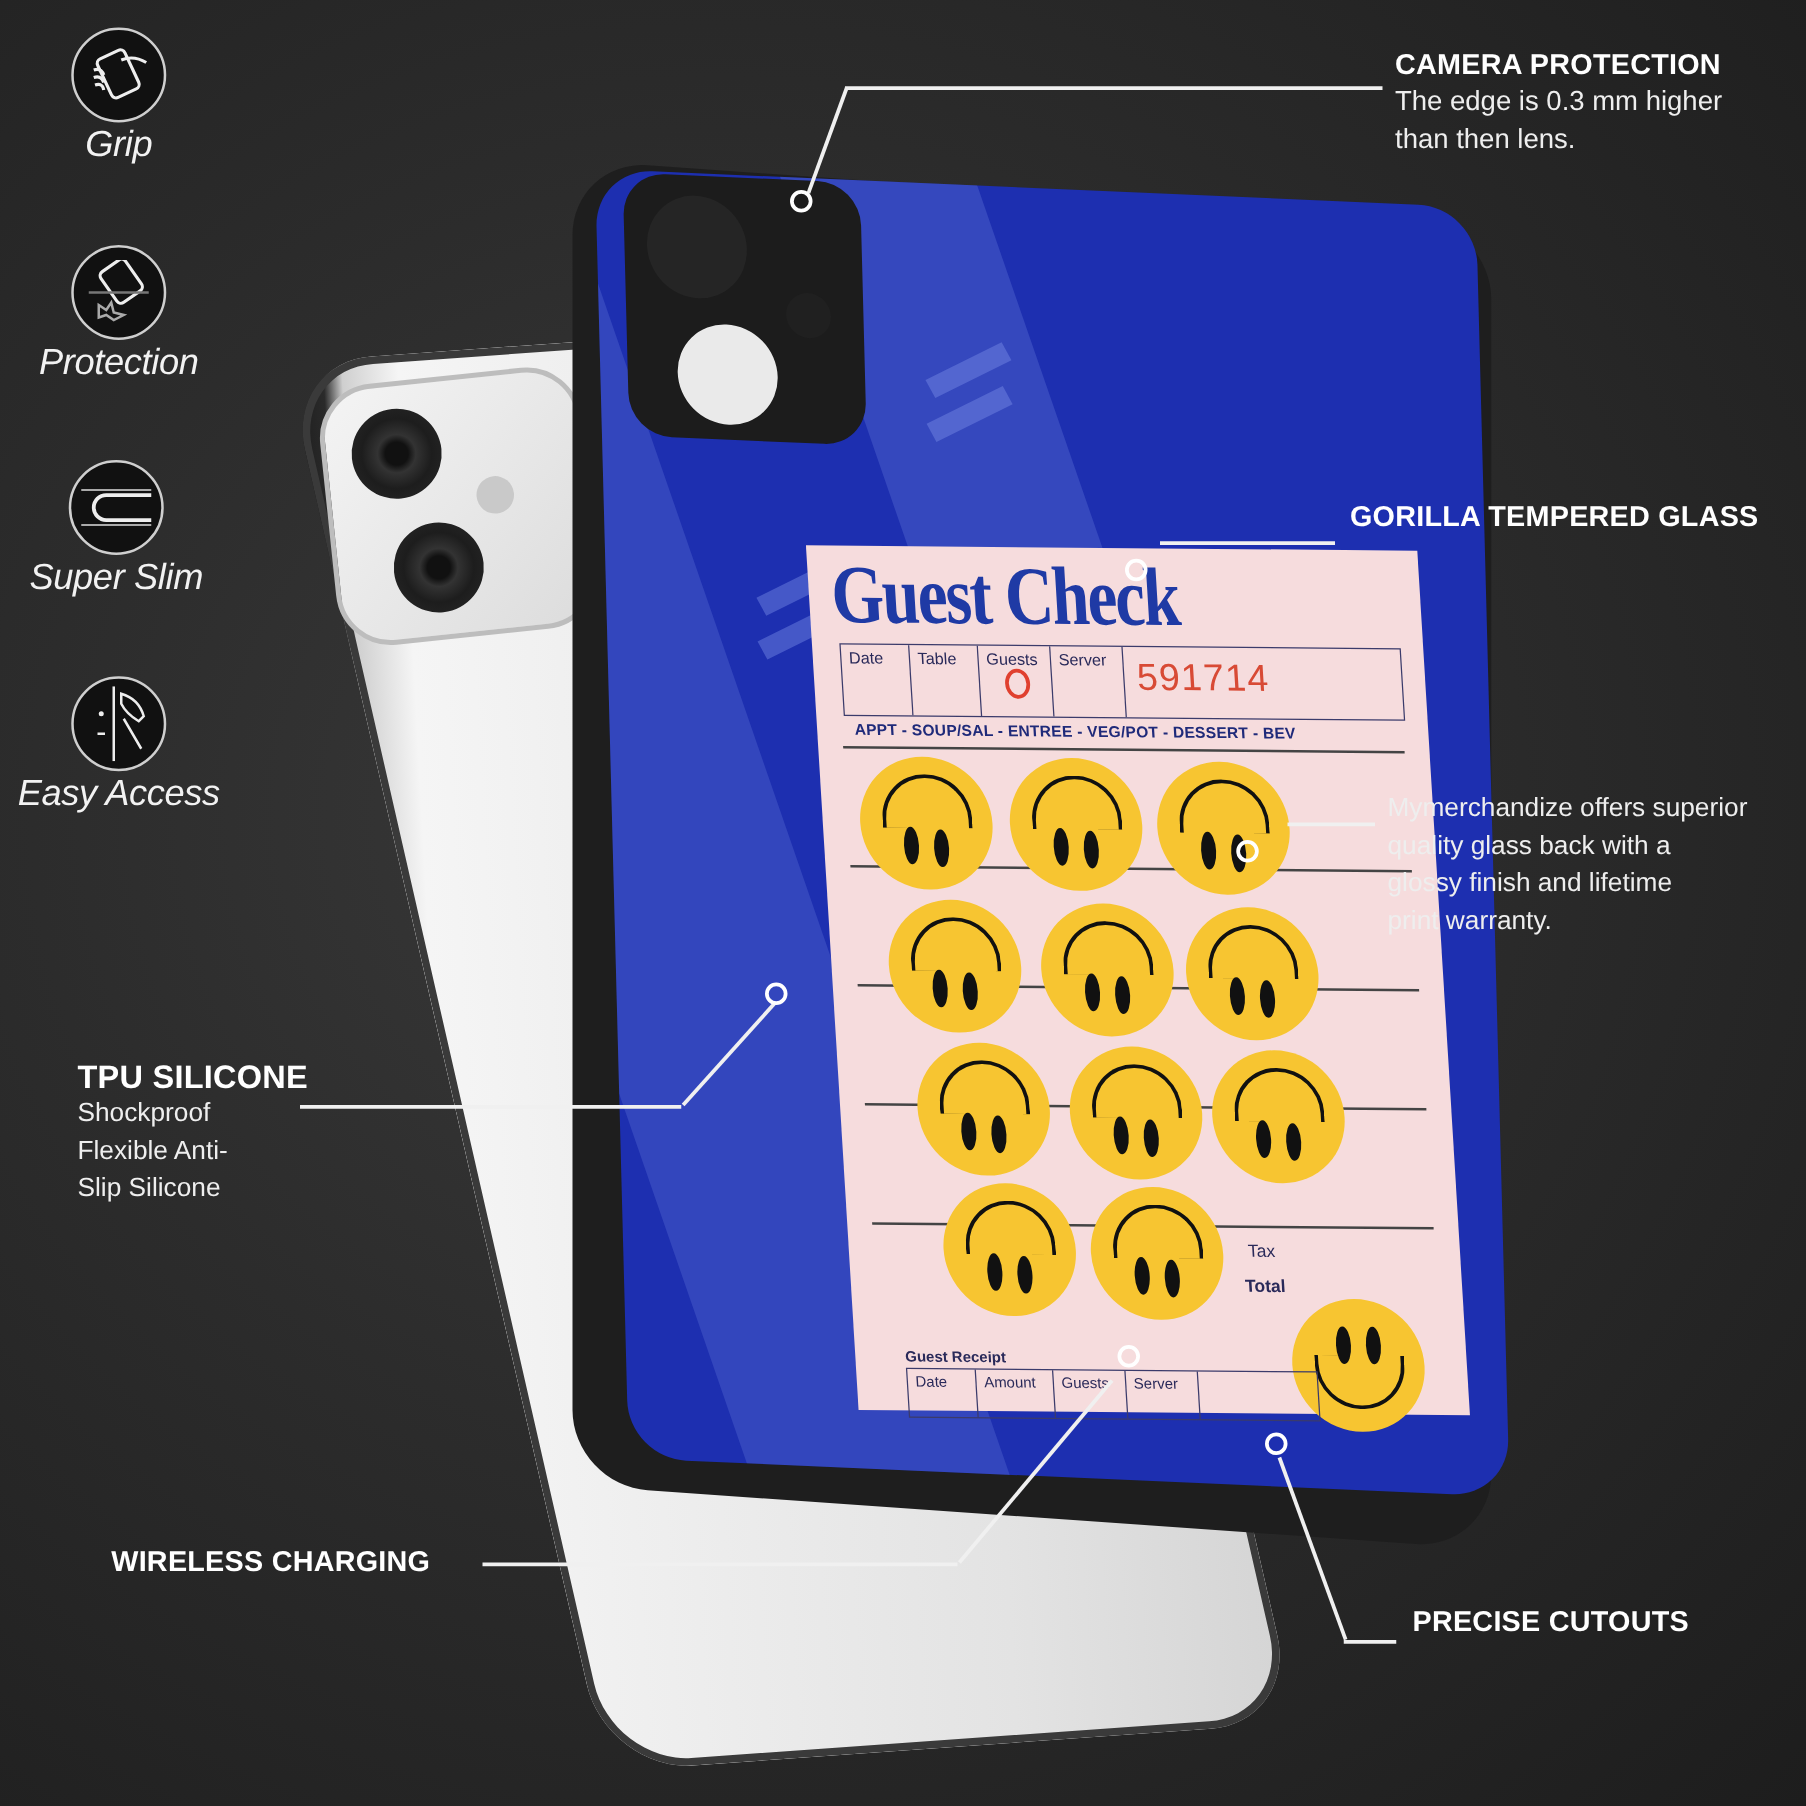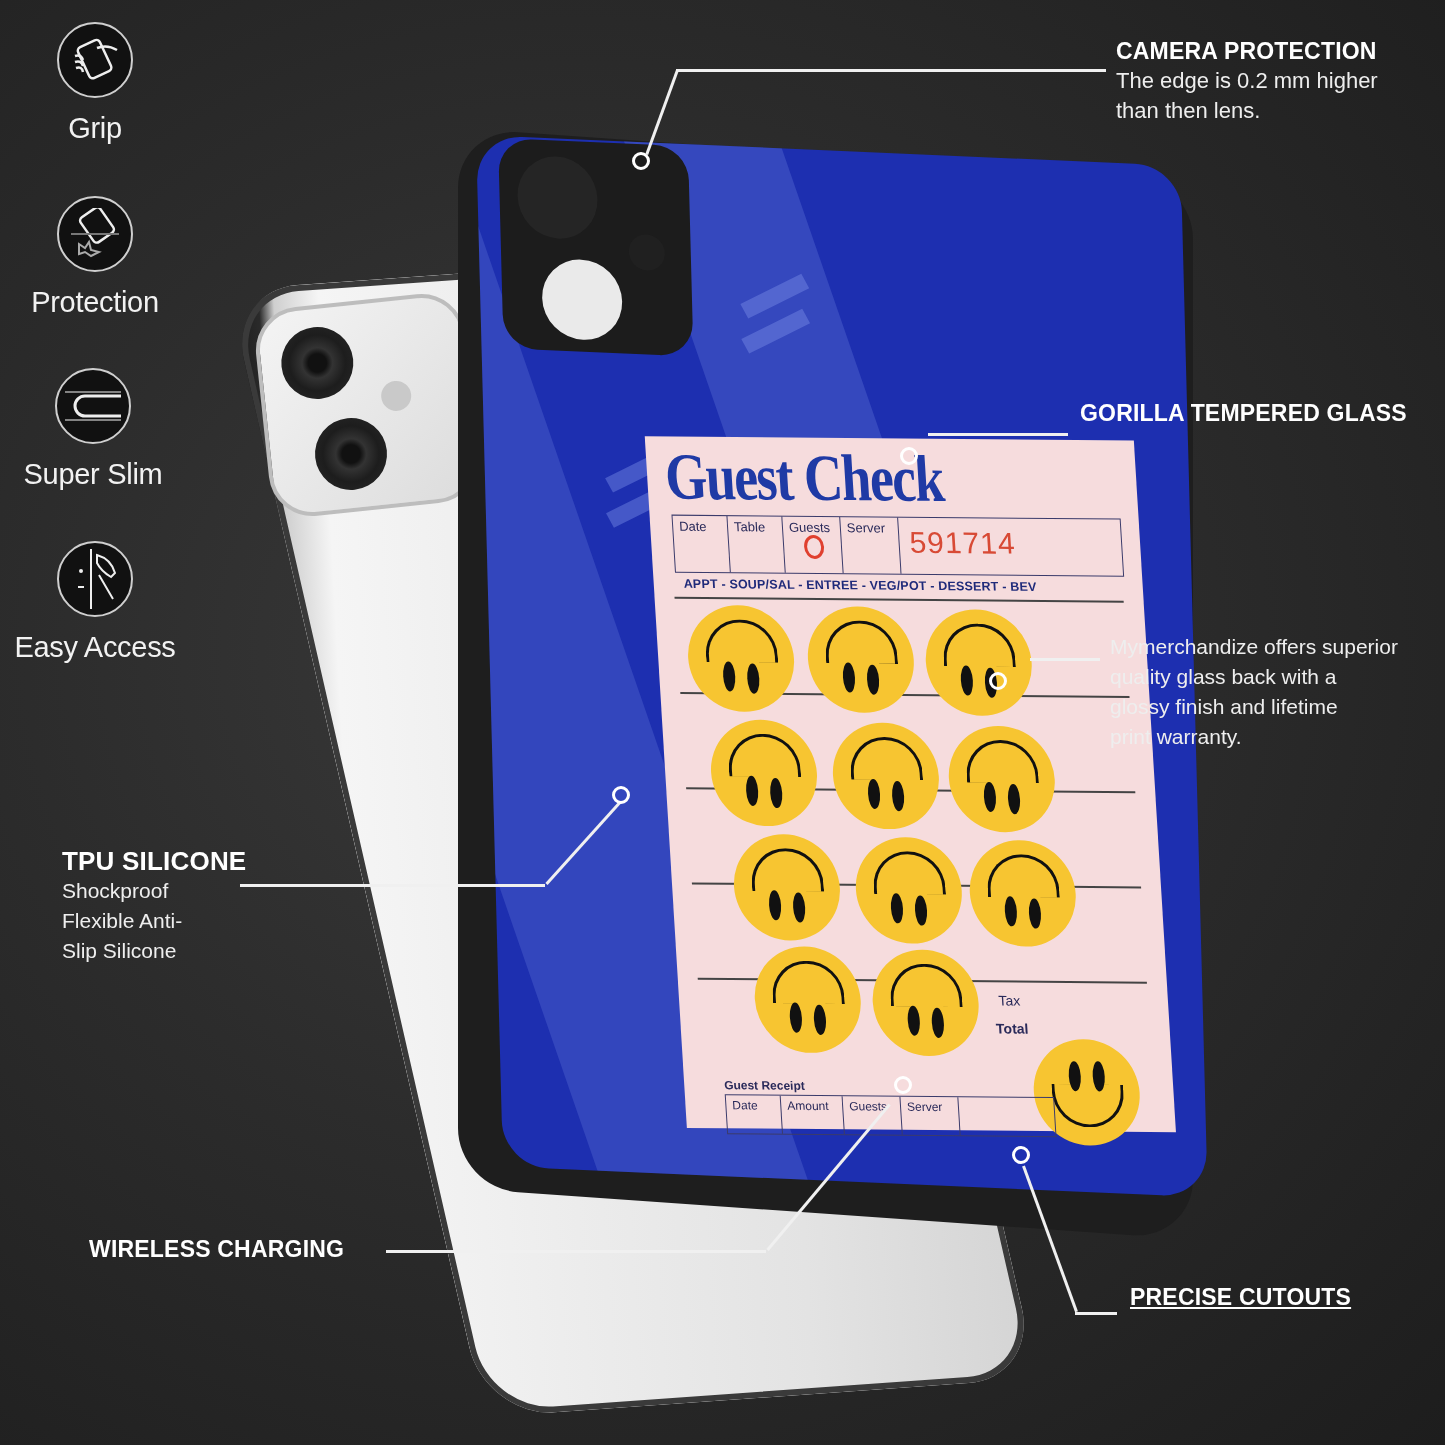--- a/index.html
+++ b/index.html
@@ -4,21 +4,21 @@
 <style>
   html,body{margin:0;padding:0;}
   body{width:1445px;height:1445px;overflow:hidden;position:relative;
     background:radial-gradient(ellipse at 40% 45%, #3a3a3a 0%, #2c2c2c 45%, #1d1d1d 100%);
     font-family:"Liberation Sans", sans-serif;color:#fff;}
   .abs{position:absolute;}
   
   .feature{position:absolute;width:190px;text-align:center;}
   .feature .ico{width:76px;height:76px;margin:0 auto;border-radius:50%;background:#111;
     border:2px solid #cfcfcf;box-sizing:border-box;display:flex;align-items:center;justify-content:center;}
-  .feature .lbl{font-size:29px;margin-top:14px;color:#f2f2f2;letter-spacing:-0.3px;}
+  .feature .lbl{font-size:29px;margin-top:2px;color:#f2f2f2;letter-spacing:-0.3px;font-style:italic;}
   
   .callout{position:absolute;}
   .callout h3{margin:0;font-size:23px;font-weight:bold;letter-spacing:0.2px;color:#fff;line-height:30px;}
   .callout p{margin:0;font-size:21px;line-height:30px;color:#eee;white-space:pre-line;}
   .line{position:absolute;background:#f0f0f0;height:3px;}
   .dot{position:absolute;width:18px;height:18px;border:3px solid #fff;border-radius:50%;box-sizing:border-box;}
   
   .phone-back{position:absolute;left:228px;top:290px;width:560px;height:1130px;border-radius:70px;
     background:linear-gradient(100deg,#1a1a1a 0%,#2a2a2a 4%,#cfcfcf 6%,#f5f5f5 12%,#ececec 40%,#e3e3e3 70%,#d4d4d4 100%);
     transform:skewX(9deg) rotate(-4deg);transform-origin:top left;box-shadow:0 0 0 6px #3a3a3a inset;}
@@ -226,36 +226,36 @@
 <div class="line" style="left:386px;top:1250px;width:380px;"></div>
 <div class="line" style="left:766px;top:1250px;width:3px;height:190px;transform:rotate(-140deg);transform-origin:top;"></div>
 <div class="dot" style="left:894px;top:1076px;"></div>
 
 <div class="line" style="left:1075px;top:1312px;width:42px;"></div>
 <div class="line" style="left:1022px;top:1166px;width:3px;height:155px;transform:rotate(-20deg);transform-origin:top;"></div>
 <div class="dot" style="left:1012px;top:1146px;"></div>
 
 <div class="callout" style="left:1116px;top:36px;">
   <h3>CAMERA PROTECTION</h3>
-  <p style="font-size:22px;">The edge is 0.2 mm higher
+  <p style="font-size:22px;">The edge is 0.3 mm higher
 than then lens.</p>
 </div>
 <div class="callout" style="left:1080px;top:398px;">
   <h3>GORILLA TEMPERED GLASS</h3>
 </div>
 <div class="callout" style="left:1110px;top:632px;">
   <p>Mymerchandize offers superior
 quality glass back with a
 glossy finish and lifetime
  print warranty.</p>
 </div>
 <div class="callout" style="left:62px;top:846px;">
   <h3 style="font-size:26px;">TPU SILICONE</h3>
   <p>Shockproof
 Flexible Anti-
 Slip Silicone</p>
 </div>
 <div class="callout" style="left:73px;top:1234px;margin-left:16px;">
   <h3>WIRELESS CHARGING</h3>
 </div>
-<div class="callout" style="left:1130px;top:1282px;text-decoration:underline;">
+<div class="callout" style="left:1130px;top:1282px;">
   <h3>PRECISE CUTOUTS</h3>
 </div>
 
 </body></html>

